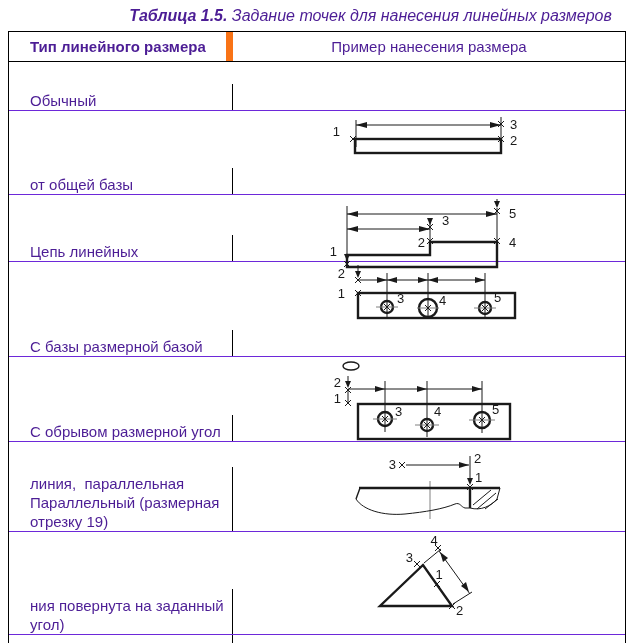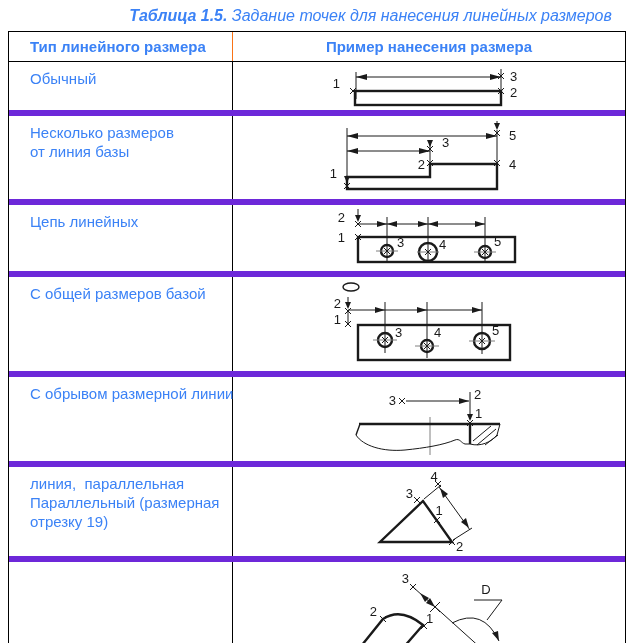--- a/index.html
+++ b/index.html
@@ -1,26 +1,26 @@
 <!DOCTYPE html>
 <html><head>
 <meta charset="utf-8">
 <style>
   html,body{margin:0;padding:0;background:#fff;}
   .page{position:relative;width:631px;height:643px;background:#fff;overflow:hidden;
-        font-family:"Liberation Sans",sans-serif;color:#3b82f6;}
+        font-family:"Liberation Sans",sans-serif;color:#4c1d95;}
   .doc-title{position:absolute;top:7px;left:112px;right:2px;text-align:center;
              font-style:italic;font-size:16px;white-space:nowrap;}
   .doc-title .tnum{font-weight:bold;}
   .tbl{position:absolute;left:8px;top:31px;width:616px;border:1px solid #000;border-bottom:0;}
   .hrow{display:flex;height:29px;border-bottom:1px solid #000;}
-  .h1{width:224px;box-sizing:border-box;border-right:1px solid #f97316;padding-left:21px;
+  .h1{width:224px;box-sizing:border-box;border-right:7px solid #f97316;padding-left:21px;
       font-weight:bold;font-size:15px;display:flex;align-items:center;}
-  .h2{flex:1;display:flex;align-items:center;justify-content:center;font-weight:bold;font-size:15px;}
-  .trow{display:flex;border-bottom:6px solid #6d28d9;}
+  .h2{flex:1;display:flex;align-items:center;justify-content:center;font-weight:normal;font-size:15px;}
+  .trow{display:flex;border-bottom:1px solid #6d28d9;align-items:flex-end;}
   .c1{width:224px;box-sizing:border-box;border-right:1px solid #000;
       padding:7px 6px 0 21px;font-size:15px;line-height:19px;}
   .c1 span{display:block;white-space:pre;}
   .c2{position:relative;width:391px;}
   .c2 svg{position:absolute;left:0;top:0;}
   .r1{height:48px}.r2{height:83px}.r3{height:66px}.r4{height:94px}
   .r5{height:84px}.r6{height:89px}.r7{height:102px}
   .sliver{display:flex;height:8px;}
   .sliver .s1{width:224px;box-sizing:border-box;border-right:1px solid #000;height:100%;}
   .thin{stroke:#1a1a1a;stroke-width:1;fill:none}
@@ -60,22 +60,21 @@
           <path class="xm" d="M117,26 l6,6 M123,26 l-6,6 M265,26 l6,6 M271,26 l-6,6 M265,11 l6,6 M271,11 l-6,6"></path>
           <text class="lbl" x="107" y="26" text-anchor="end">1</text>
           <text class="lbl" x="277" y="35">2</text>
           <text class="lbl" x="277" y="19">3</text>
         </svg>
       </div>
     </div>
 
     <div class="trow r2">
       <div class="c1">
-          <span>Несколько размеров</span>
-          <span>от линия базы</span>
+          <span>от общей базы</span>
         </div>
       <div class="c2">
         <svg width="391" height="83">
           <line class="thin" x1="114" y1="12" x2="114" y2="73"></line>
           <polygon class="thk" points="114,61 197,61 197,48 264,48 264,73 114,73" fill="none"></polygon>
           <line class="thin" x1="264" y1="46" x2="264" y2="14"></line>
           <line class="thin" x1="197" y1="46" x2="197" y2="28"></line>
           <line class="thin" x1="114" y1="20" x2="264" y2="20"></line>
           <polygon class="arr" points="114,20 125,17 125,23"></polygon>
           <polygon class="arr" points="264,20 253,17 253,23"></polygon>
@@ -123,21 +122,21 @@
           <text class="lbl" x="112" y="17" text-anchor="end">2</text>
           <text class="lbl" x="164" y="42">3</text>
           <text class="lbl" x="206" y="44">4</text>
           <text class="lbl" x="261" y="41">5</text>
         </svg>
       </div>
     </div>
 
     <div class="trow r4">
       <div class="c1">
-          <span>С общей размеров базой</span>
+          <span>С базы размерной базой</span>
         </div>
       <div class="c2">
         <svg width="391" height="94">
           <ellipse class="med" cx="118" cy="10" rx="8" ry="4"></ellipse>
           <line class="thin" x1="115" y1="20" x2="115" y2="26"></line>
           <polygon class="arr" points="115,32 112,25 118,25"></polygon>
           <line class="thin" x1="115" y1="34" x2="115" y2="47"></line>
           <line class="thin" x1="115" y1="33" x2="249" y2="33"></line>
           <polygon class="arr" points="152,33 142,30 142,36"></polygon>
           <polygon class="arr" points="194,33 184,30 184,36"></polygon>
@@ -155,21 +154,21 @@
           <text class="lbl" x="108" y="47" text-anchor="end">1</text>
           <text class="lbl" x="162" y="60">3</text>
           <text class="lbl" x="201" y="60">4</text>
           <text class="lbl" x="259" y="58">5</text>
         </svg>
       </div>
     </div>
 
     <div class="trow r5">
       <div class="c1">
-          <span>С обрывом размерной линии</span>
+          <span>С обрывом размерной угол</span>
         </div>
       <div class="c2">
         <svg width="391" height="84">
           <line class="thin" x1="173" y1="24" x2="236" y2="24"></line>
           <polygon class="arr" points="236,24 226,21 226,27"></polygon>
           <line class="thin" x1="237" y1="15" x2="237" y2="42"></line>
           <polygon class="arr" points="237,44 234,37 240,37"></polygon>
           <line class="gry" x1="197" y1="40" x2="197" y2="78"></line>
           <line class="thk" x1="126" y1="47" x2="267" y2="47"></line>
           <line class="med" x1="127" y1="47" x2="123" y2="58"></line>
@@ -203,20 +202,22 @@
           <text class="lbl" x="180" y="31" text-anchor="end">3</text>
           <text class="lbl" x="201" y="14" text-anchor="middle">4</text>
           <text class="lbl" x="206" y="48" text-anchor="middle">1</text>
           <text class="lbl" x="223" y="84">2</text>
         </svg>
       </div>
     </div>
 
     <div class="trow r7">
       <div class="c1">
+          <span>ния повернута на заданный</span>
+          <span>угол)</span>
         </div>
       <div class="c2">
         <svg width="391" height="102">
           <path class="thk" d="M117,83 L129,83 L150,57 Q168,45 190,63 L157,101 L117,101 Z"></path>
           <line class="thin" x1="180" y1="25" x2="250" y2="88"></line>
           <polygon class="arr" points="187,31 196,36 192,40"></polygon>
           <polygon class="arr" points="202,45 197,36 193,41"></polygon>
           <path class="xm" d="M197,40 l10,10 M207,40 l-10,10"></path>
           <path class="xm" d="M177,22 l6,6 M183,22 l-6,6 M147,54 l6,6 M153,54 l-6,6 M188,61 l6,6 M194,61 l-6,6"></path>
           <line class="thin" x1="241" y1="38" x2="269" y2="38"></line>

